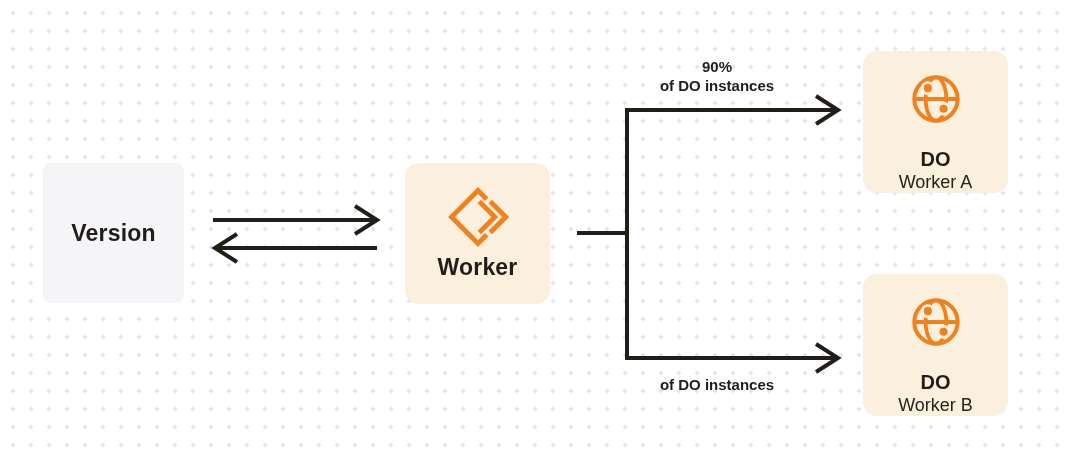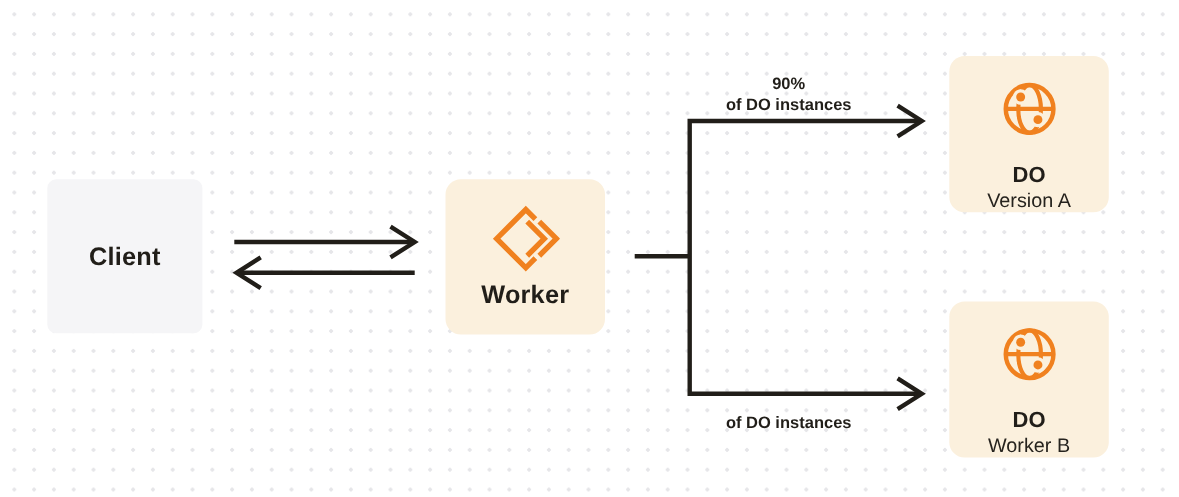--- a/index.html
+++ b/index.html
@@ -52,21 +52,21 @@
   .icon-stroke-thin{fill:none;stroke:var(--accent-orange,#F0811F);stroke-width:7;}
   .icon-dot{fill:var(--accent-orange,#F0811F);stroke:none;}
   .icon-dot-ring{fill:var(--card-cream,#FBF0DD);stroke:none;}
   .connectors{position:absolute;inset:0;width:1072px;height:452px;color:var(--ink,#211E19);}
   .connectors path,.connectors line{fill:none;stroke:currentColor;stroke-width:4;stroke-linejoin:miter;stroke-linecap:butt;}
   .edge-label{
     position:absolute;left:597px;width:240px;
     text-align:center;font-size:15px;line-height:19px;font-weight:700;
   }
   .edge-label span{display:block;}
-  .edge-label-top{top:67px;}
+  .edge-label-top{top:57px;}
   .edge-label-bottom{top:375px;}
 </style>
 </head>
 <body>
 
 <div class="canvas">
 
   <svg class="connectors" viewBox="0 0 1072 452" xmlns="http://www.w3.org/2000/svg" aria-hidden="true">
     <g>
       <path d="M213 220 L375 220"></path>
@@ -82,21 +82,21 @@
     </g>
     <g>
       <path d="M816 96 L838 110 L816 124"></path>
     </g>
     <g>
       <path d="M816 344 L838 358 L816 372"></path>
     </g>
   </svg>
 
   <div class="node node-client">
-    <div class="label">Client</div>
+    <div class="label">Version</div>
   </div>
 
   <div class="node node-worker">
     <svg class="icon-workers" viewBox="0 0 96 96" xmlns="http://www.w3.org/2000/svg" aria-hidden="true">
       <path class="icon-stroke" d="M61.5 20.5 L48 7 L7 48 L48 89 L61.5 75.5"></path>
       <path class="icon-stroke" d="M50 24 L74 48 L50 72"></path>
       <path class="icon-stroke" d="M67 24 L91 48 L67 72"></path>
     </svg>
     <div class="label">Worker</div>
   </div>
@@ -105,21 +105,21 @@
     <svg class="icon-globe" viewBox="0 0 96 96" xmlns="http://www.w3.org/2000/svg" aria-hidden="true">
       <circle class="icon-stroke" cx="48" cy="48" r="40"></circle>
       <line class="icon-stroke-thin" x1="9" y1="48" x2="87" y2="48"></line>
       <ellipse class="icon-stroke-thin" cx="48" cy="48" rx="19" ry="40"></ellipse>
       <circle class="icon-dot-ring" cx="33" cy="28" r="13"></circle>
       <circle class="icon-dot-ring" cx="62" cy="66" r="13"></circle>
       <circle class="icon-dot" cx="33" cy="28" r="7.5"></circle>
       <circle class="icon-dot" cx="62" cy="66" r="7.5"></circle>
     </svg>
     <div class="do-title">DO</div>
-    <div class="do-subtitle">Version A</div>
+    <div class="do-subtitle">Worker A</div>
   </div>
 
   <div class="node node-do node-do-b">
     <svg class="icon-globe" viewBox="0 0 96 96" xmlns="http://www.w3.org/2000/svg" aria-hidden="true">
       <circle class="icon-stroke" cx="48" cy="48" r="40"></circle>
       <line class="icon-stroke-thin" x1="9" y1="48" x2="87" y2="48"></line>
       <ellipse class="icon-stroke-thin" cx="48" cy="48" rx="19" ry="40"></ellipse>
       <circle class="icon-dot-ring" cx="33" cy="28" r="13"></circle>
       <circle class="icon-dot-ring" cx="62" cy="66" r="13"></circle>
       <circle class="icon-dot" cx="33" cy="28" r="7.5"></circle>

